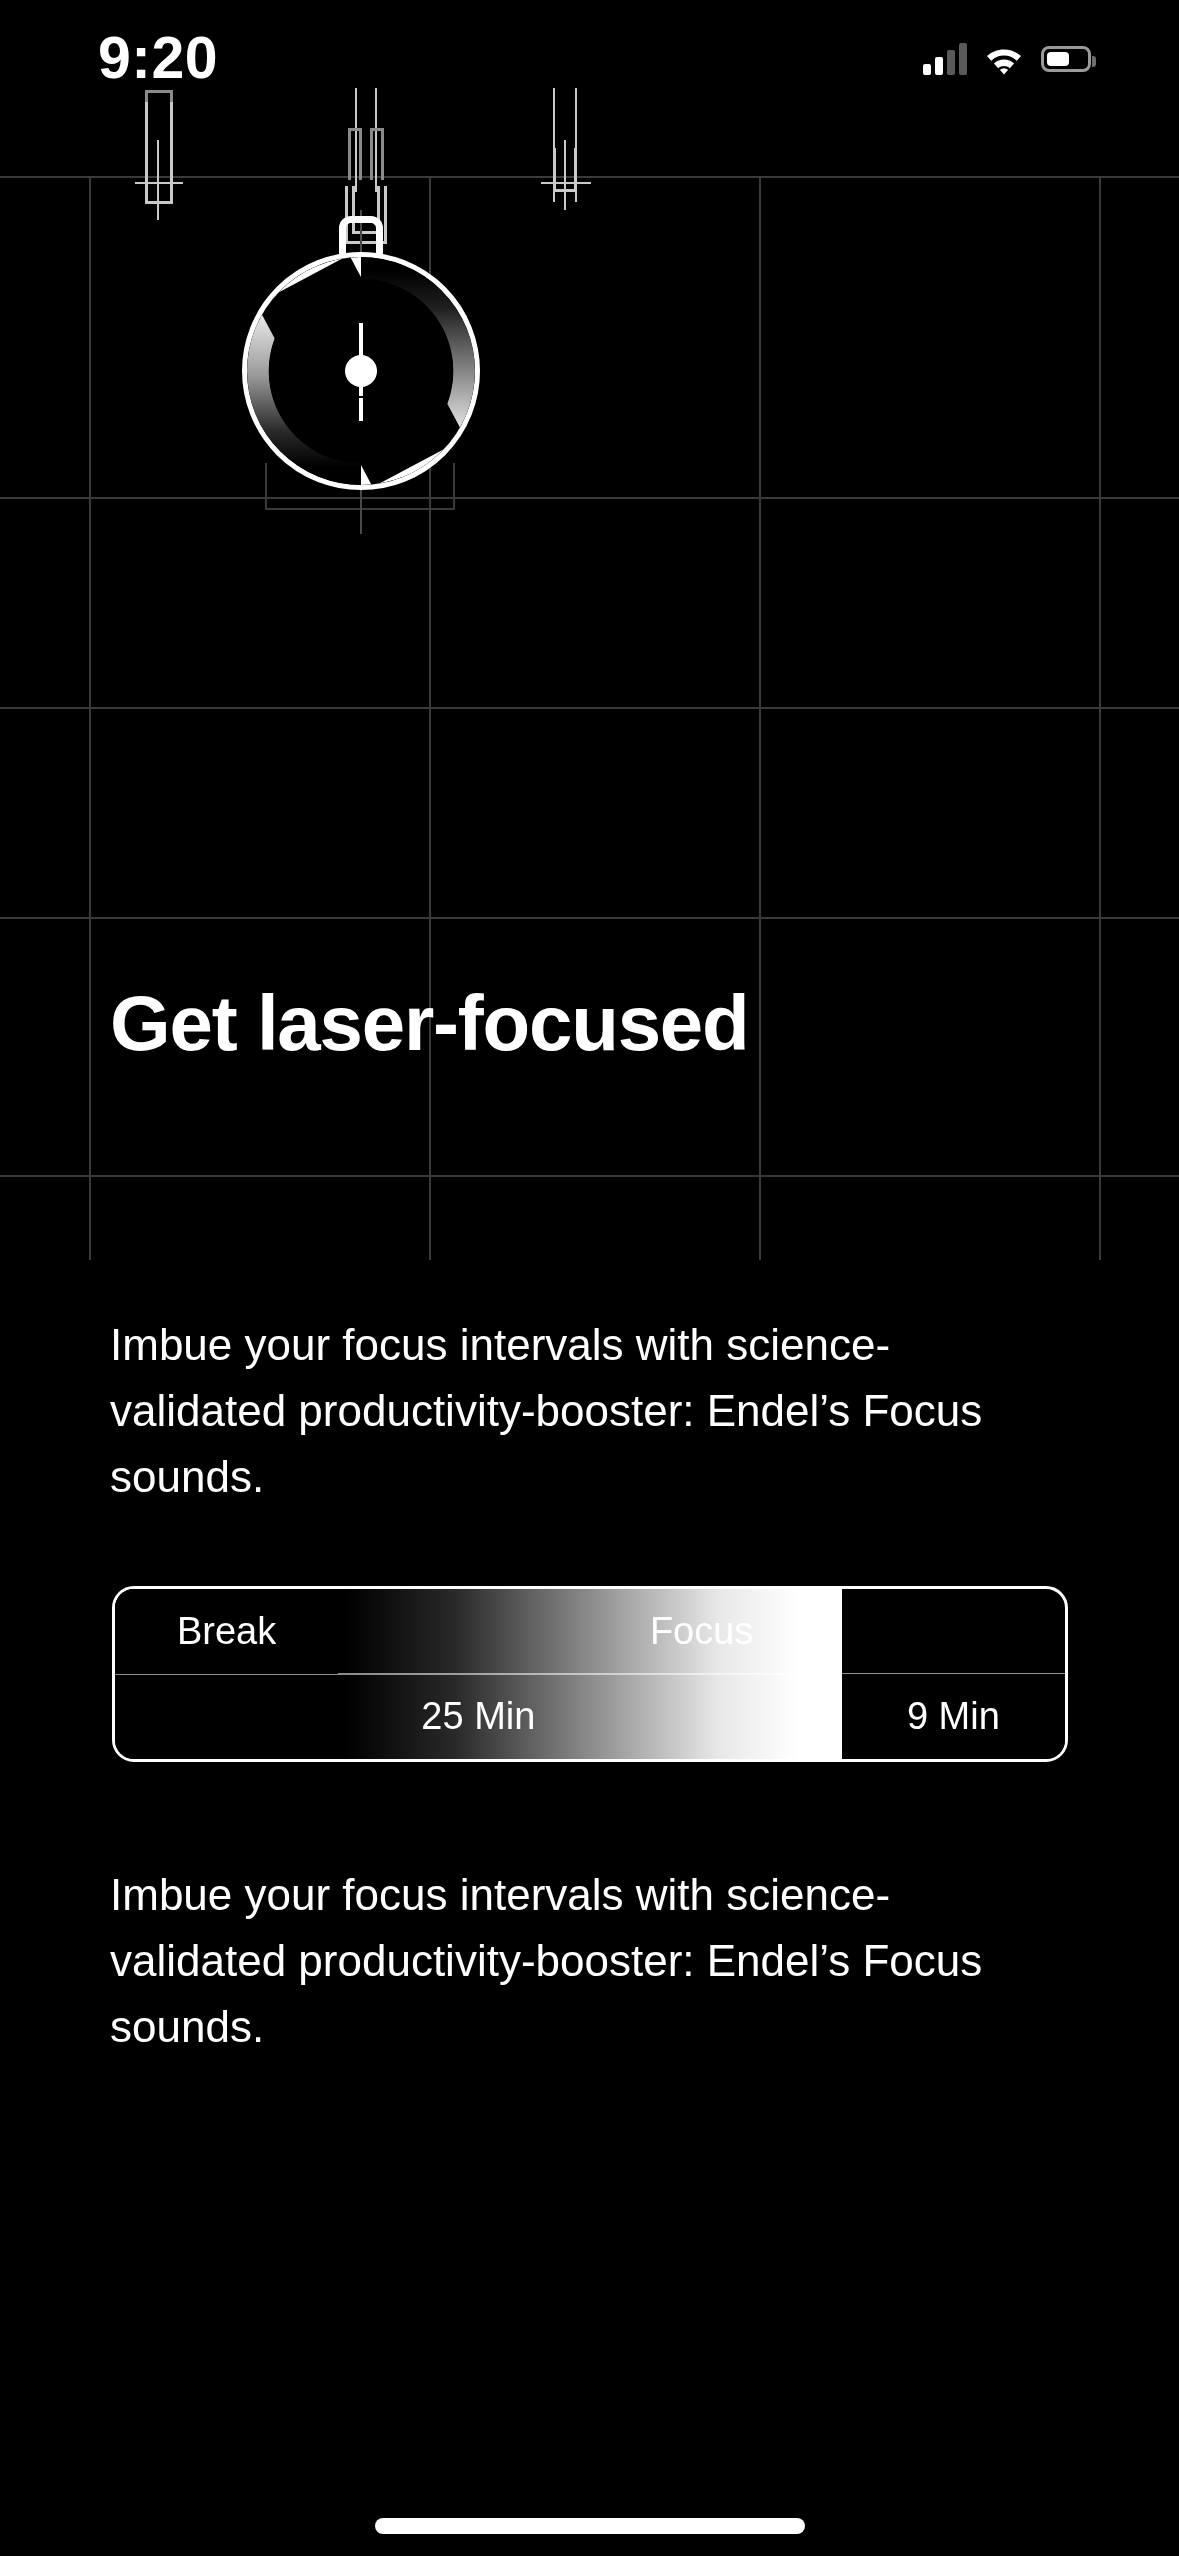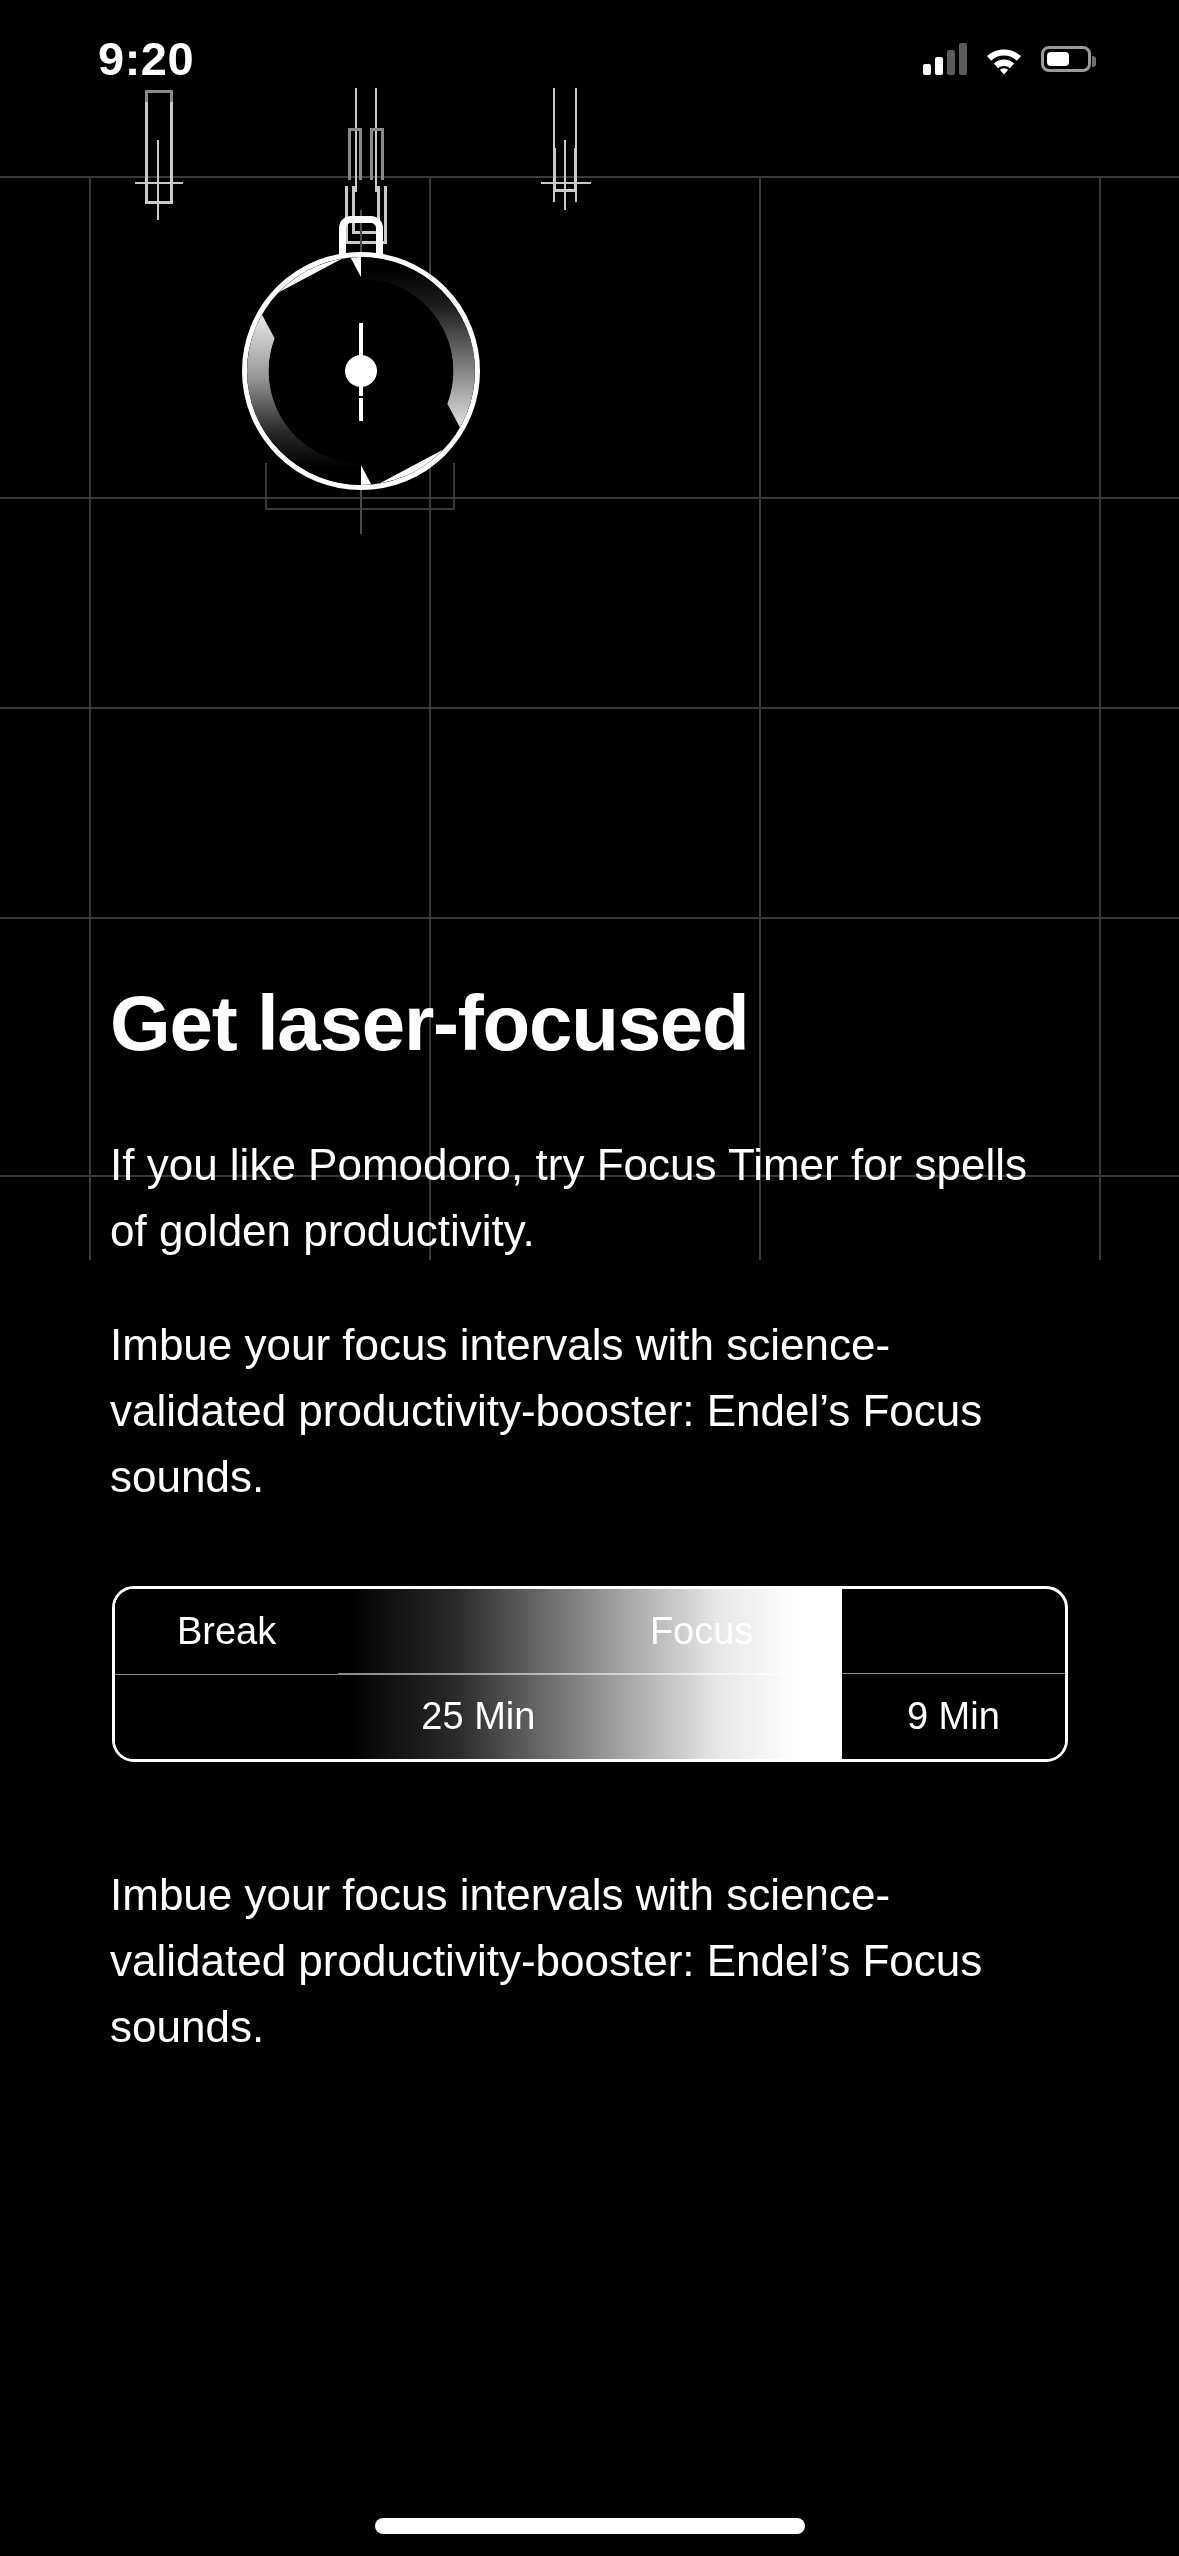--- a/index.html
+++ b/index.html
@@ -21,21 +21,21 @@
   .statusbar{
     position:absolute; top:0; left:0;
     width:1179px; height:150px;
     z-index:40;
     pointer-events:none;
   }
   .sb-time{
     position:absolute; left:98px; top:28px;
     width:200px; height:60px;
     display:flex; align-items:center;
-    font-size:47px; font-weight:600;
+    font-size:59px; font-weight:600;
     letter-spacing:0.5px;
     color:#fff;
   }
   .sb-right{
     position:absolute; right:88px; top:36px;
     height:46px;
     display:flex; align-items:center; gap:16px;
   }
   
   .sig{ display:flex; align-items:flex-end; gap:4px; height:32px; }
@@ -349,21 +349,20 @@
         <div class="handtail"></div>
         <div class="pivot"></div>
       </div>
     </div>
   </div>
 
   <div class="content">
 
     <div class="title">Get laser-focused</div>
 
-    <div class="para" id="para1">If you like Pomodoro, try Focus Timer for spells of golden productivity.</div>
 
     <div class="para" id="para2">Imbue your focus intervals with science-validated productivity-booster: Endel’s Focus sounds.</div>
 
     <div class="card">
       <div class="gradfill"></div>
 
       <div class="row r1">
         <div class="cell breakcol">Break</div>
         <div class="cell focuscol">Focus</div>
       </div>

